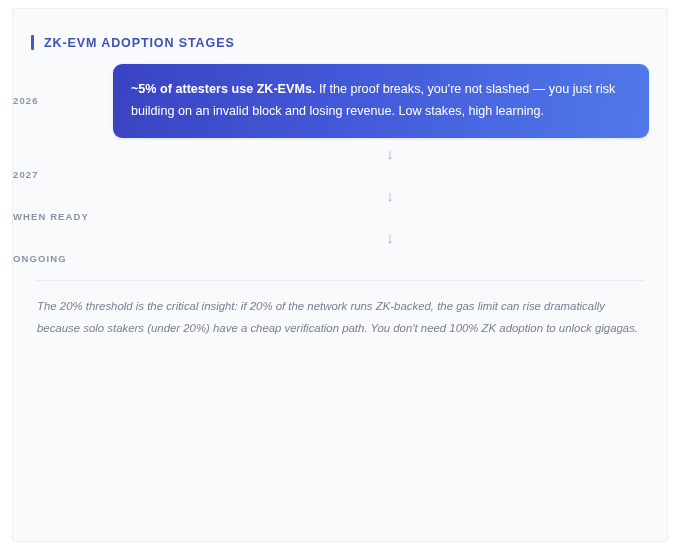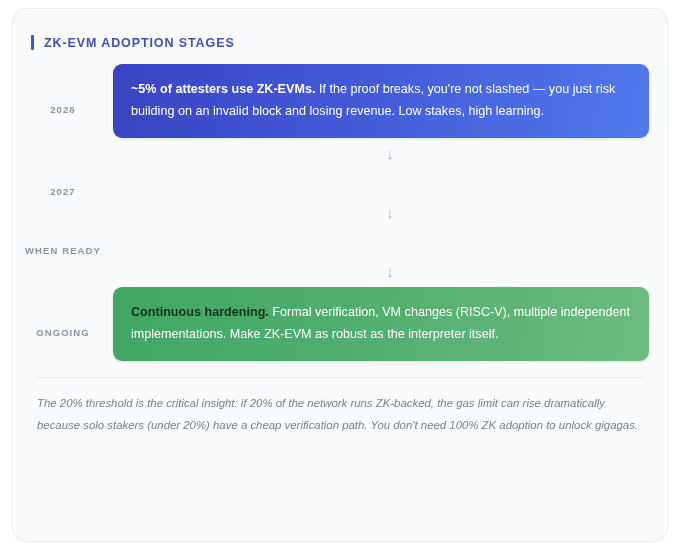--- a/index.html
+++ b/index.html
@@ -16,21 +16,21 @@
 
   #card {
     position: absolute;
     left: 12px;
     top: 8px;
     width: 656px;
     height: 534px;
     box-sizing: border-box;
     background: #f9fafb;
     border: 1px solid #eceef1;
-    border-radius: 14px;
+    border-radius: 2px;
     overflow: hidden;
   }
 
   
   .hdr {
     display: flex;
     align-items: center;
     margin: 26px 0 0 18px;
   }
   .hdr-bar {
@@ -52,28 +52,27 @@
     margin-top: 14px;
   }
   .row {
     display: flex;
     align-items: center;
     padding: 0 18px 0 0;
   }
   .row-label {
     width: 100px;
     flex: 0 0 100px;
-    text-align: center;
+    text-align: left;
     box-sizing: border-box;
     font-size: 9.5px;
     font-weight: bold;
     letter-spacing: 1.1px;
     color: #8a93a3;
     text-transform: uppercase;
-    margin-top: 17px;
   }
   .row-box {
     flex: 1 1 auto;
     border-radius: 9px;
     padding: 14px 18px 15px 18px;
     box-sizing: border-box;
     color: #ffffff;
     font-size: 12.6px;
     line-height: 1.78;
     box-shadow: 0 1px 3px rgba(30, 40, 70, 0.13);
@@ -142,21 +141,20 @@
     <div class="arrow">↓</div>
 
     <div class="row">
       <div class="row-label">WHEN READY</div>
     </div>
 
     <div class="arrow">↓</div>
 
     <div class="row">
       <div class="row-label">ONGOING</div>
-      <div class="row-box green"><b>Continuous hardening.</b><span> Formal verification, VM changes (RISC-V), multiple independent implementations. Make ZK-EVM as robust as the interpreter itself.</span></div>
     </div>
 
   </div>
 
   <div class="divider"></div>
 
   <div class="footnote">The 20% threshold is the critical insight: if 20% of the network runs ZK-backed, the gas limit can rise dramatically because solo stakers (under 20%) have a cheap verification path. You don't need 100% ZK adoption to unlock gigagas.</div>
 
 </div>
 

